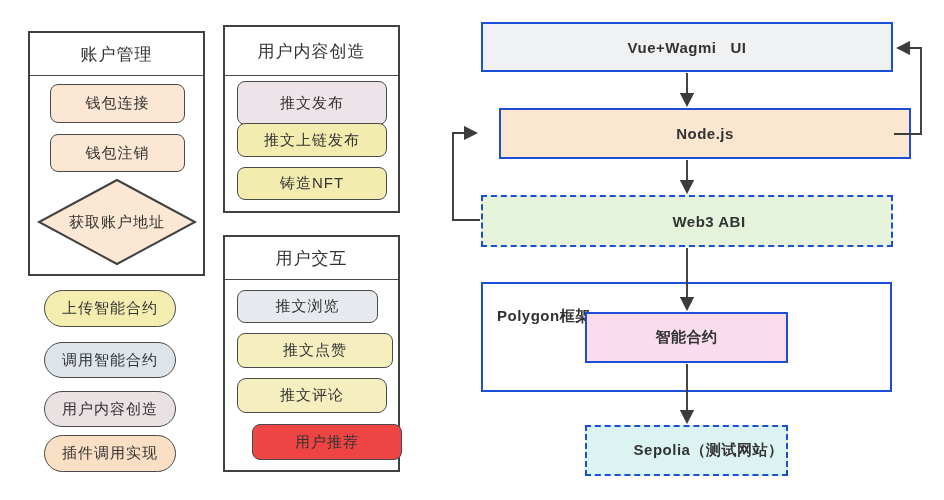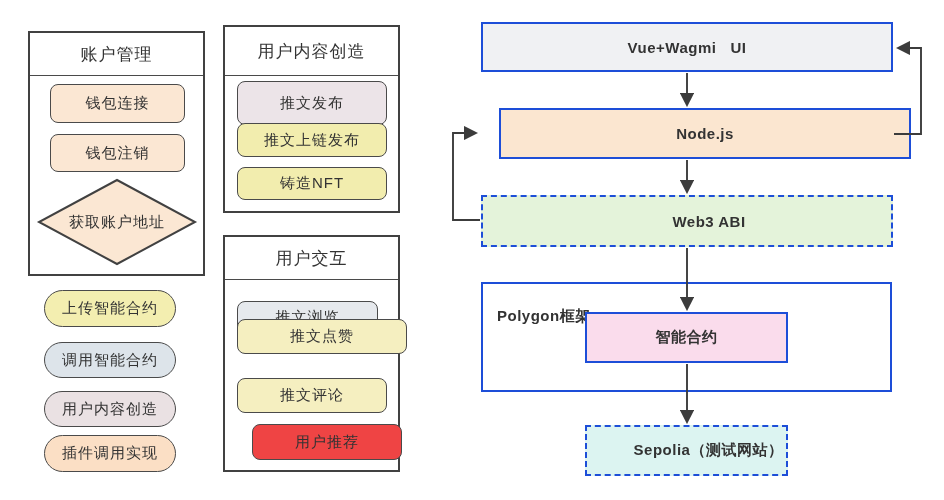--- a/index.html
+++ b/index.html
@@ -31,23 +31,23 @@
   .pill-normal{left:44px;top:391px;width:132px;height:36px;background:#eae1e3;}
   .pill-plugin{left:44px;top:435px;width:132px;height:37px;background:#fbdfc5;}
   
   .content-box{left:223px;top:25px;width:177px;height:188px;}
   .content-box .gtitle{height:48px;}
   .tweet-publish{left:237px;top:81px;width:150px;height:44px;background:#ece4e8;}
   .tweet-chain{left:237px;top:123px;width:150px;height:34px;background:#f2edae;}
   .mint-nft{left:237px;top:167px;width:150px;height:33px;background:#f2edae;}
   .interact-box{left:223px;top:235px;width:177px;height:237px;}
   .interact-box .gtitle{height:42px;}
-  .tweet-browse{left:237px;top:290px;width:141px;height:33px;background:#e6e9ed;margin-top:11px;}
-  .tweet-like{left:237px;top:319px;width:170px;height:35px;background:#f5efc0;}
-  .tweet-comment{left:237px;top:378px;width:150px;height:35px;background:#f5efc0;}
+  .tweet-browse{left:237px;top:290px;width:141px;height:33px;background:#e6e9ed;}
+  .tweet-like{left:237px;top:333px;width:156px;height:35px;background:#f5efc0;}
+  .tweet-comment{left:237px;top:378px;width:150px;height:35px;background:#f5efc0;border-radius:9px;}
   .user-recommend{left:237px;top:424px;width:150px;height:36px;background:#ef4444;margin-left:15px;}
   
   .vue-box{left:481px;top:22px;width:412px;height:50px;background:#f0f1f3;white-space:pre;}
   .node-box{left:499px;top:108px;width:412px;height:51px;background:#fbe6d0;}
   .web3-box{left:481px;top:195px;width:412px;height:52px;background:#e4f3da;}
   .polygon-box{left:481px;top:282px;width:411px;height:110px;background:#ffffff;}
   .polygon-label{position:absolute;left:497px;top:291px;font-size:15px;font-weight:bold;letter-spacing:0.5px;margin-top:16px;}
   .contract-box{left:585px;top:312px;width:203px;height:51px;background:#fadcec;}
   .sepolia-box{left:585px;top:425px;width:203px;height:51px;background:#dcf4f1;}
   

